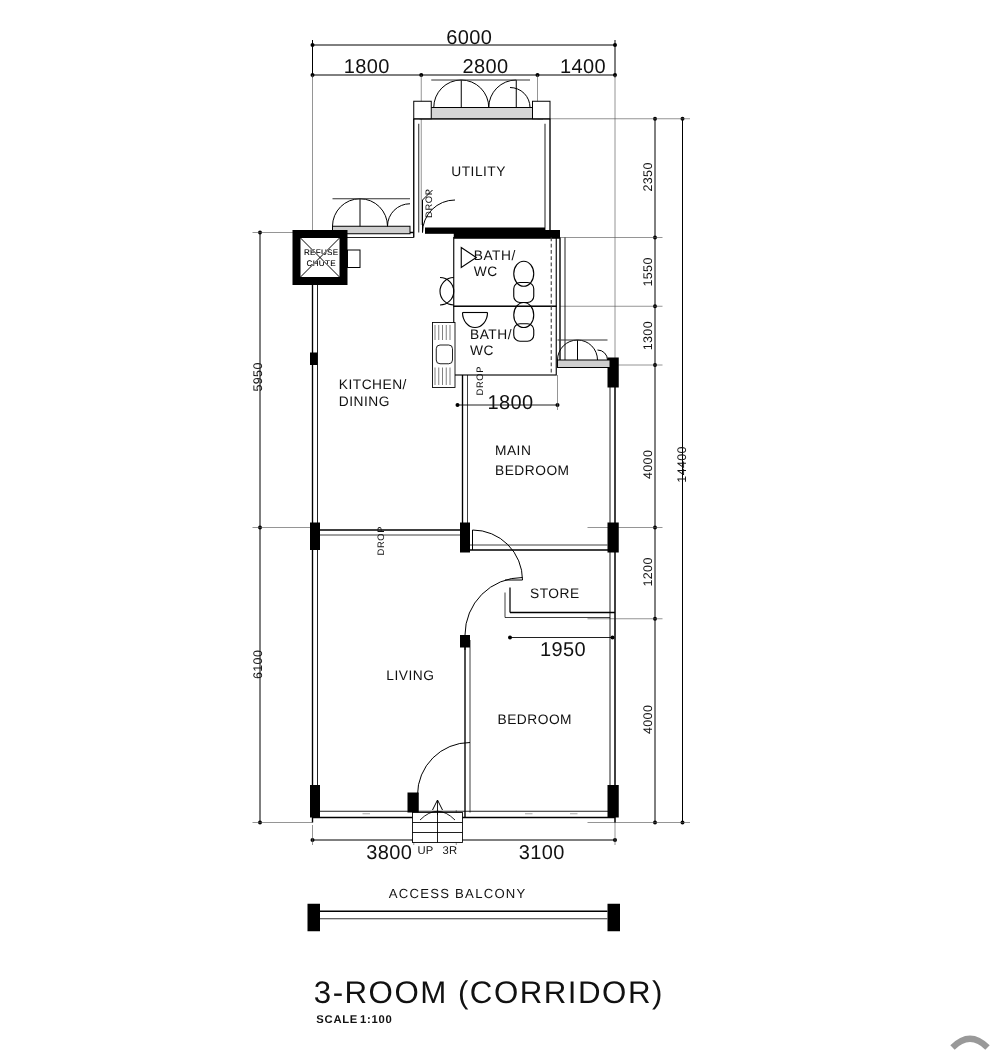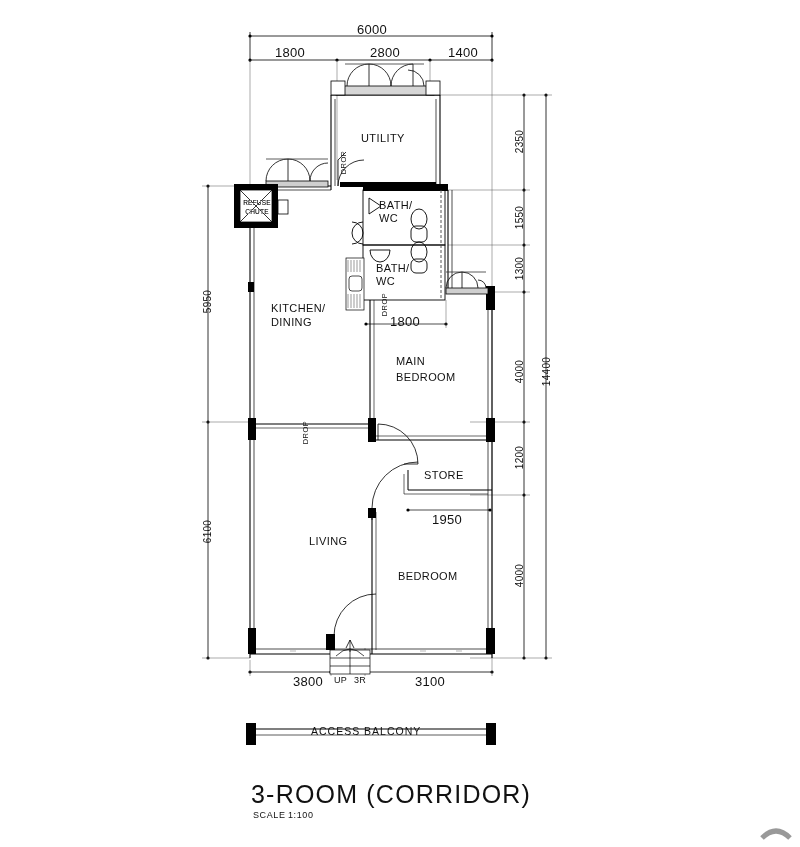--- a/index.html
+++ b/index.html
@@ -1,29 +1,29 @@
 <!DOCTYPE html>
 <html><head>
 <meta charset="utf-8">
 <style>
   html,body{margin:0;padding:0;background:#fff;}
   body{width:800px;height:847px;position:relative;overflow:hidden;
        font-family:"Liberation Sans",sans-serif;color:#000;}
   #plan{position:absolute;left:0;top:0;width:800px;height:847px;}
   .lbl{position:absolute;font-family:"Liberation Sans",sans-serif;
        white-space:nowrap;color:#111;}
-  .dim{font-size:13px;letter-spacing:.3px;}
+  .dim{font-size:16px;letter-spacing:.3px;}
   .dimv{font-size:10px;letter-spacing:.3px;transform-origin:50% 50%;
         transform:rotate(-90deg);}
   .room{font-size:11px;letter-spacing:.4px;line-height:13px;text-align:left;}
   .tiny{font-size:7.5px;letter-spacing:.2px;}
   .dropv{font-size:7.5px;letter-spacing:.5px;transform-origin:50% 50%;
          transform:rotate(-90deg);}
   .title{font-size:25px;letter-spacing:1.2px;font-family:"Liberation Sans",sans-serif;}
-  .scale{font-size:9px;letter-spacing:.6px;font-weight:normal;}
+  .scale{font-size:9px;letter-spacing:.6px;font-weight:bold;}
   .balcony{font-size:10.5px;letter-spacing:1px;}
 </style>
 </head>
 <body>
 
 <svg id="plan" viewBox="0 0 800 847">
   <g stroke="#000" fill="none" stroke-width="0.8">
 
     <line x1="250" y1="36" x2="492" y2="36"></line>
     <line x1="250" y1="32" x2="250" y2="62"></line>
@@ -328,17 +328,17 @@
 <div class="lbl room" style="left:285px;top:535px;width:46px;margin-left:24px;">LIVING</div>
 <div class="lbl room" style="left:398px;top:570px;width:62px;">BEDROOM</div>
 
 <div class="lbl tiny" style="left:241px;top:199px;width:32px;text-align:center;color:#fff;mix-blend-mode:difference;font-size:6.5px;">REFUSE</div>
 <div class="lbl tiny" style="left:241px;top:208px;width:32px;text-align:center;color:#fff;mix-blend-mode:difference;font-size:6.5px;">CHUTE</div>
 
 <div class="lbl dropv" style="left:329px;top:158px;width:28px;text-align:center;">DROP</div>
 <div class="lbl dropv" style="left:370px;top:300px;width:28px;text-align:center;">DROP</div>
 <div class="lbl dropv" style="left:291px;top:428px;width:28px;text-align:center;">DROP</div>
 
-<div class="lbl balcony" style="left:311px;top:709px;margin-top:16px;">ACCESS BALCONY</div>
+<div class="lbl balcony" style="left:311px;top:709px;">ACCESS BALCONY</div>
 
 <div class="lbl title" style="left:251px;top:780px;">3-ROOM (CORRIDOR)</div>
 <div class="lbl scale" style="left:253px;top:810px;">SCALE</div>
 <div class="lbl scale" style="left:288px;top:810px;">1:100</div>
 
 </body></html>

